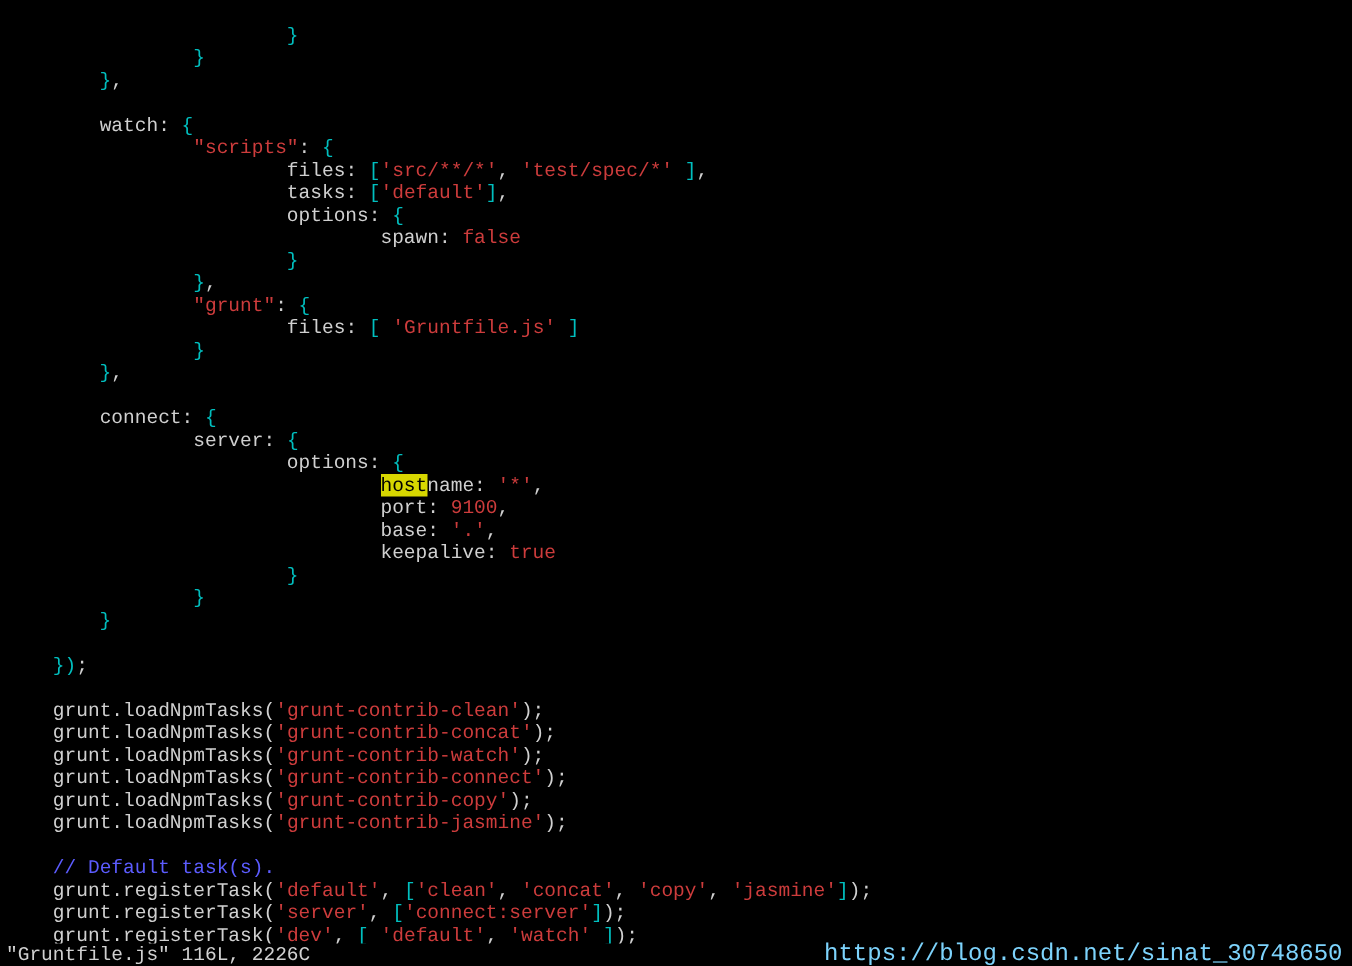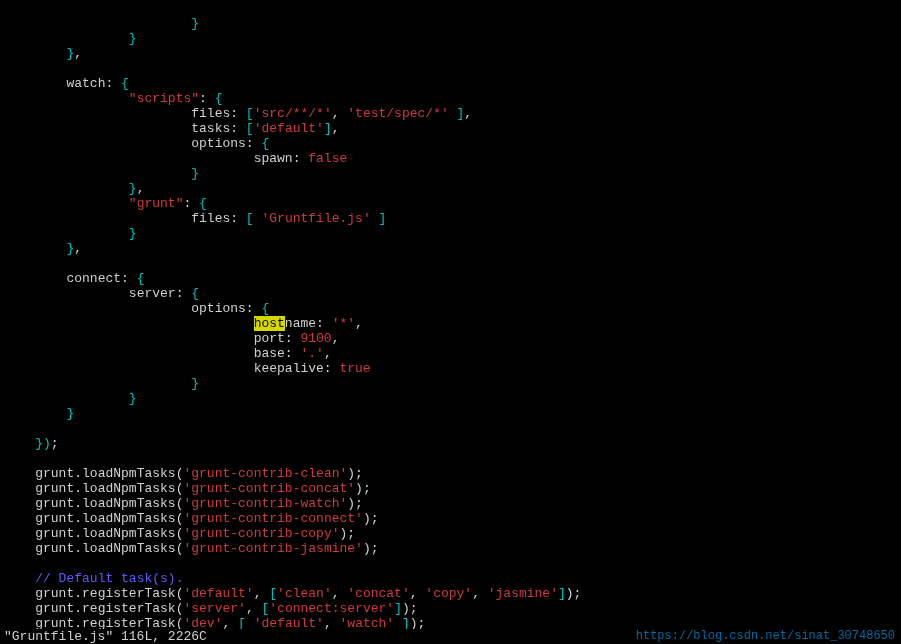--- a/index.html
+++ b/index.html
@@ -35,22 +35,22 @@
     color: #d0d0d0;
     padding: 0 4px;
     font-family: inherit;
     display: flex;
     justify-content: space-between;
   }
   .watermark {
     position: absolute;
     bottom: 0;
     right: 6px;
-    color: #0369a1;
-    font-size: 12px;
+    color: #7dd3fc;
+    font-size: 16px;
     font-family: inherit;
   }
 </style>
 </head>
 <body>
 
 <pre><span class="c">                        }</span>
 <span class="c">                }</span>
 <span class="c">        }</span><span class="w">,</span>
 

